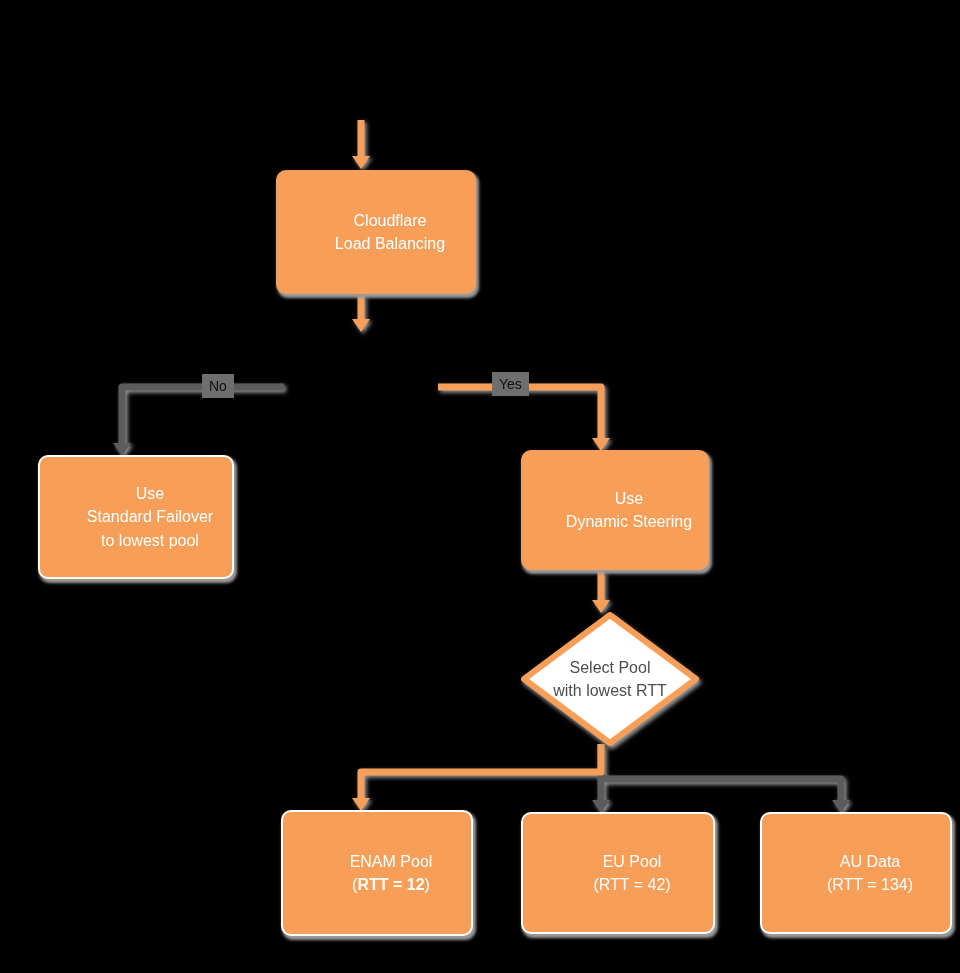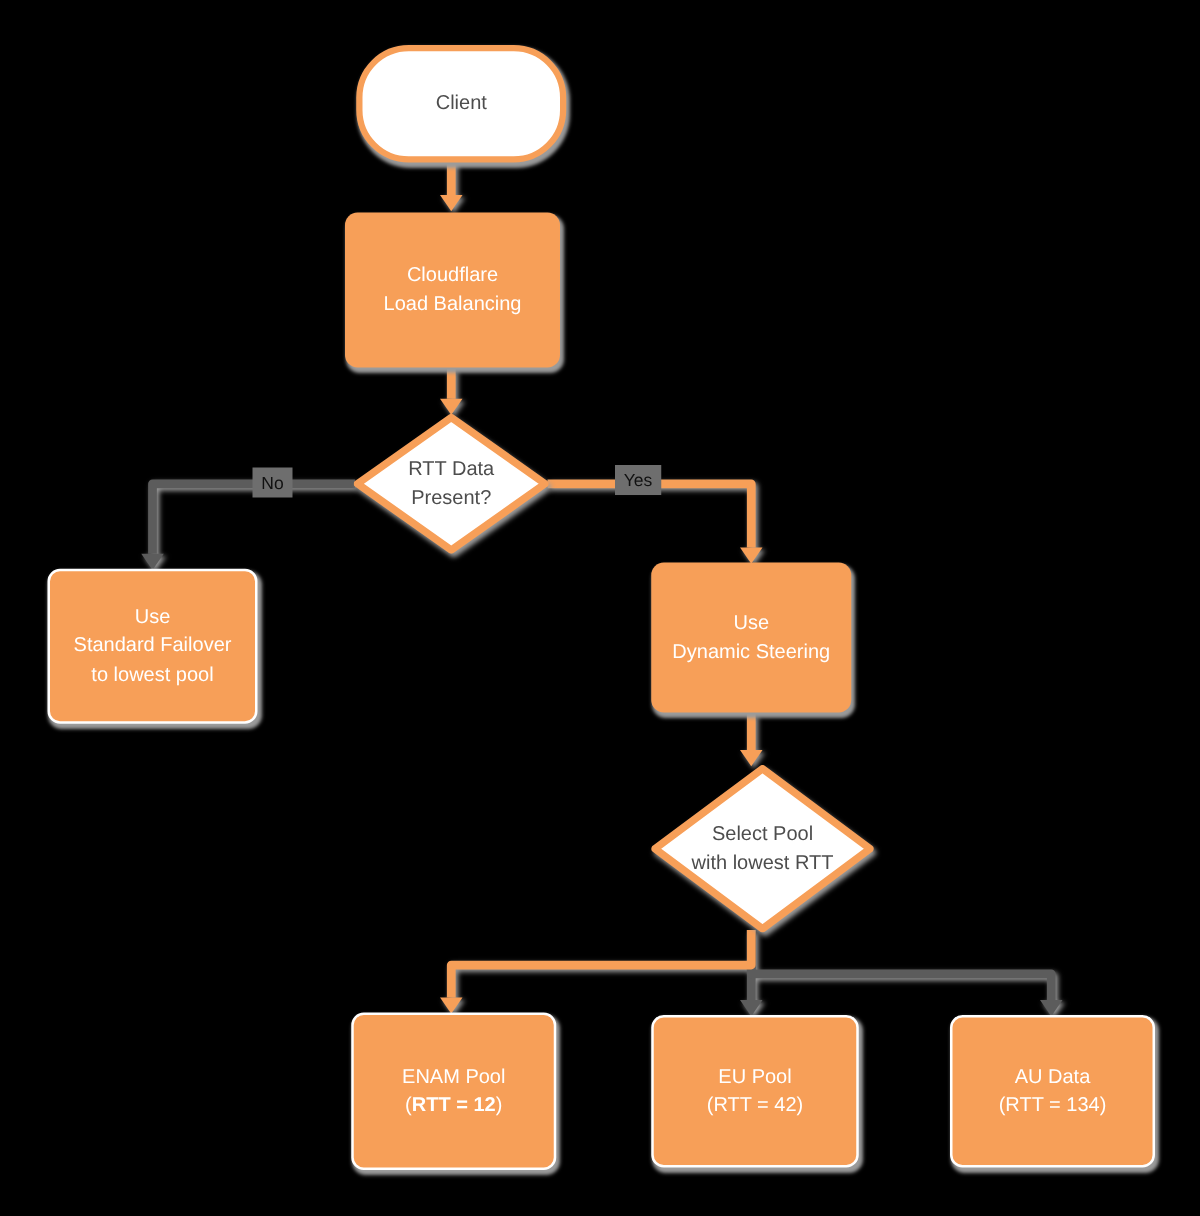--- a/index.html
+++ b/index.html
@@ -18,20 +18,21 @@
   
   .node{
     position:absolute;z-index:2;display:flex;flex-direction:column;
     align-items:center;justify-content:center;text-align:center;
     font-size:16px;line-height:1.45;
   }
   .box{
     background:var(--orange);color:var(--white-text);
     border-radius:10px;
     box-shadow:2px 3px 3px 1px var(--shadow);
+    padding-left:28px;
   }
   .box.white-border{border:2px solid var(--white-fill);}
   .terminator{
     background:var(--white-fill);color:var(--dark-text);
     border:5px solid var(--orange);border-radius:42px;
     box-shadow:2px 3px 3px 1px var(--shadow);
   }
   .diamond-wrap{position:absolute;z-index:2;}
   .diamond-wrap svg{display:block;filter:drop-shadow(2px 3px 2px var(--shadow));}
   .diamond-shape{fill:var(--white-fill);stroke:var(--orange);stroke-width:6;stroke-linejoin:round;}
@@ -87,38 +88,26 @@
     <path class="edge-gray" d="M601 744 L601 779 L841 779 L841 800"></path>
     <polygon class="arrow-gray" points="832,800 850,800 841,813"></polygon>
 
     <path class="edge-orange" d="M601 744 L601 772 L361 772 L361 798"></path>
     <polygon class="arrow-orange" points="352,798 370,798 361,811"></polygon>
   </svg>
 
   <div class="edge-label" id="label-no">No</div>
   <div class="edge-label" id="label-yes">Yes</div>
 
-  <div class="node terminator" id="node-client">
-    <div>Client</div>
-  </div>
 
   <div class="node box" id="node-cloudflare">
     <div>Cloudflare</div>
     <div>Load Balancing</div>
   </div>
 
-  <div class="diamond-wrap" id="node-rtt-decision">
-    <svg width="156" height="112" viewBox="0 0 156 112">
-      <polygon class="diamond-shape" points="78,3 153,56 78,109 3,56"></polygon>
-    </svg>
-    <div class="diamond-text">
-      <div>RTT Data</div>
-      <div>Present?</div>
-    </div>
-  </div>
 
   <div class="node box white-border" id="node-standard-failover">
     <div>Use</div>
     <div>Standard Failover</div>
     <div>to lowest pool</div>
   </div>
 
   <div class="node box" id="node-dynamic-steering">
     <div>Use</div>
     <div>Dynamic Steering</div>

